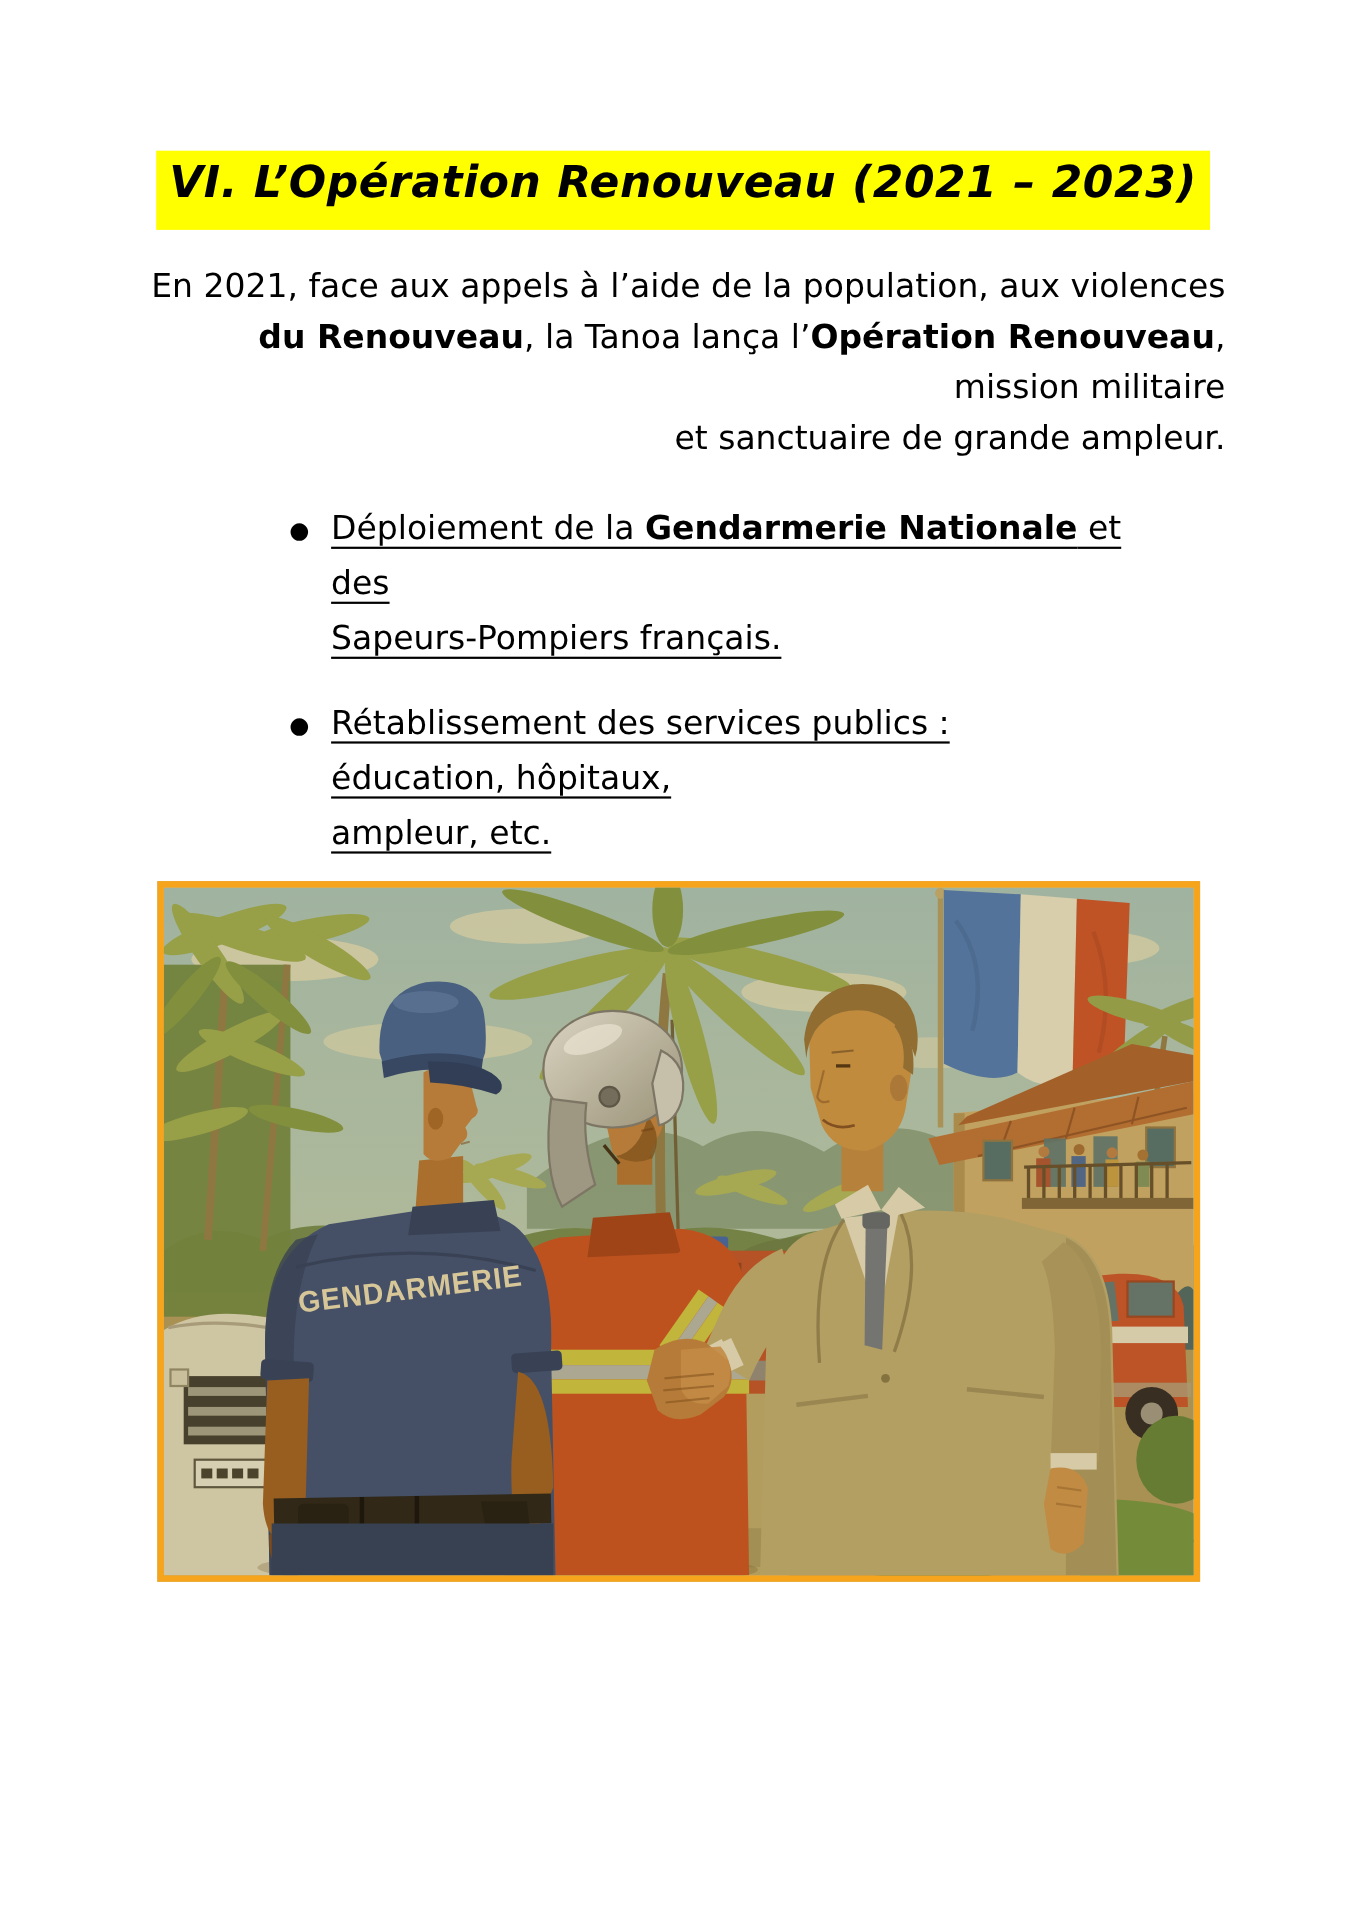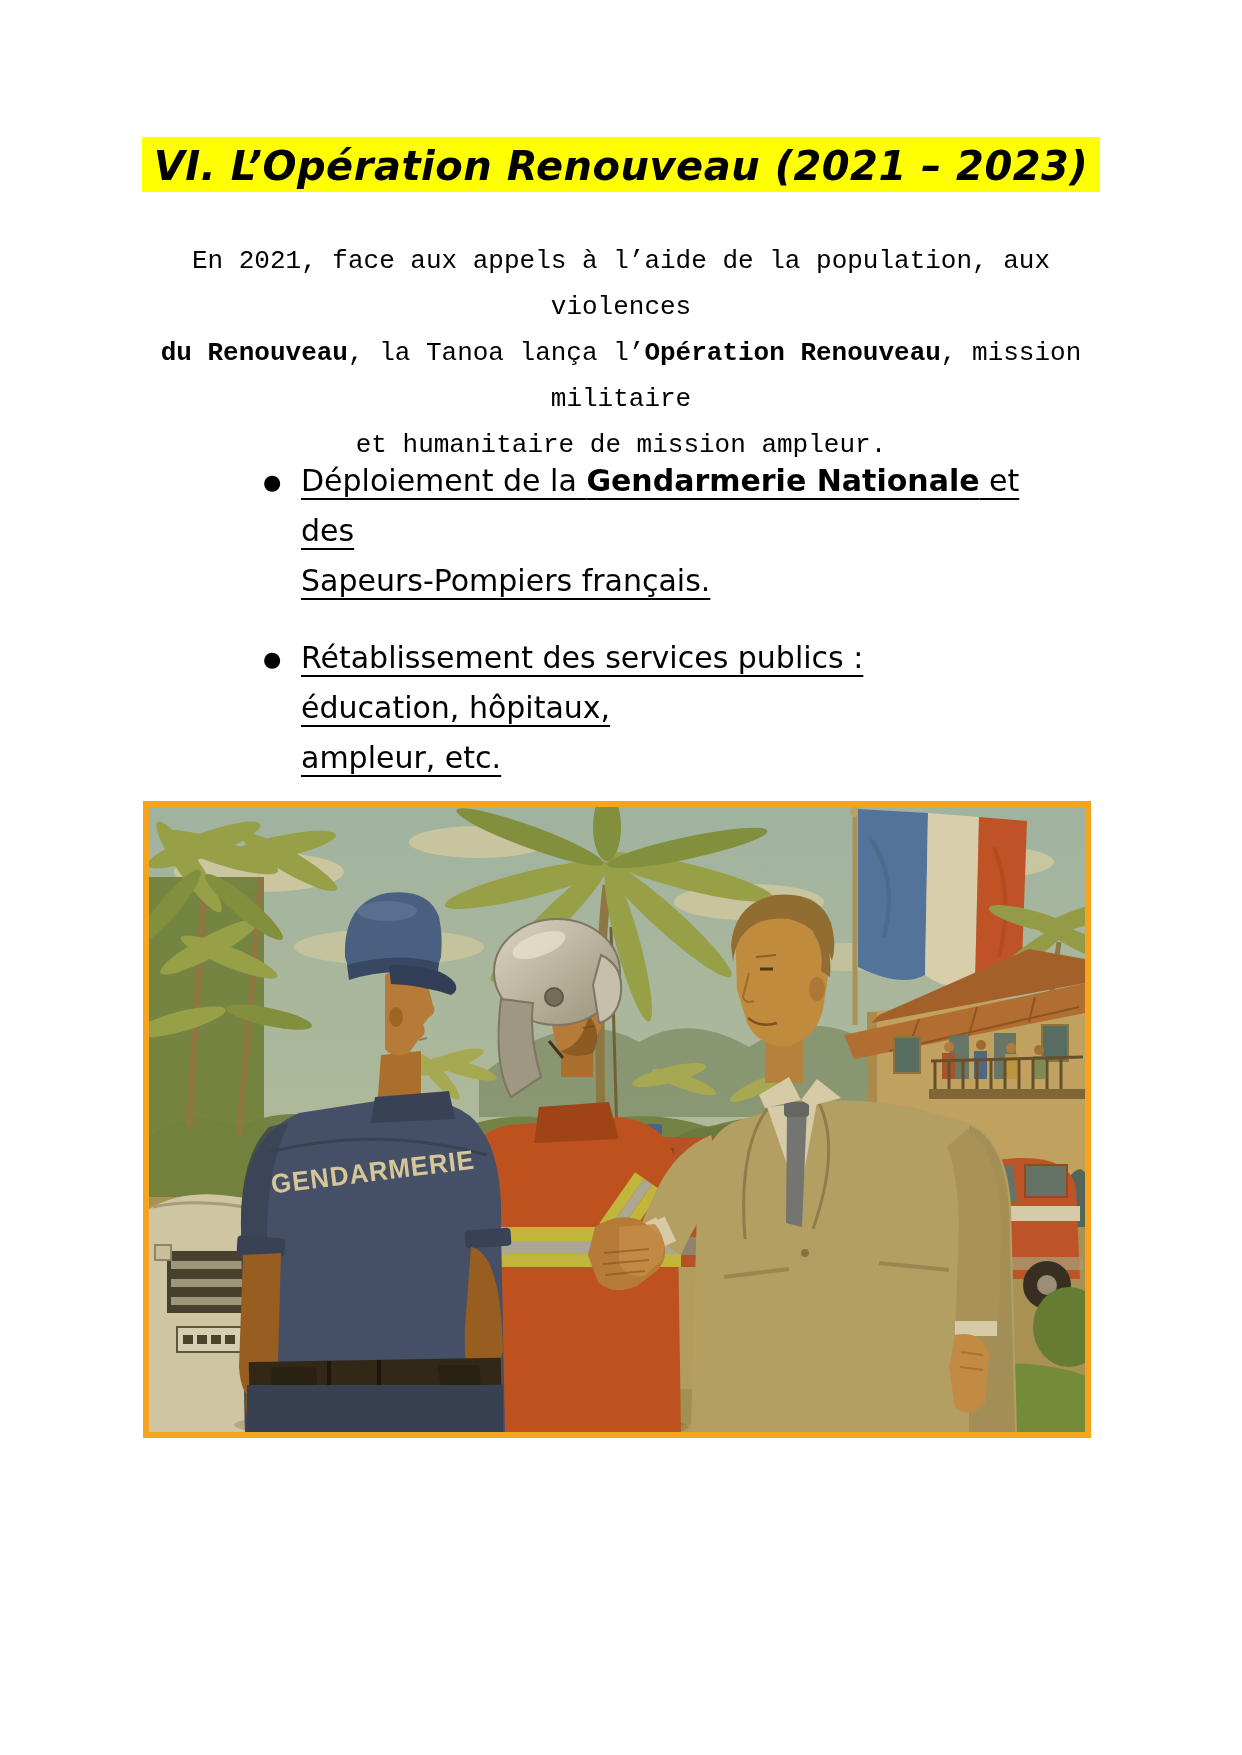--- a/index.html
+++ b/index.html
@@ -9,23 +9,23 @@
   }
   html,body{margin:0;padding:0;background:#ffffff;}
   .page{
     position:relative;width:1242px;height:1755px;background:#ffffff;overflow:hidden;
     font-family:"DejaVu Sans","Liberation Sans",sans-serif;color:var(--text-black);
   }
   .title-row{position:absolute;top:142px;left:128px;width:986px;text-align:center;}
   .title-row mark{
     background:var(--highlight-yellow);
     font-size:40px;font-weight:bold;font-style:italic;
-    padding:6px 12px 3px 12px;letter-spacing:0.5px;line-height:1.2;
+    padding:6px 12px 20px 12px;letter-spacing:0.5px;line-height:1.2;
   }
-  .para{position:absolute;top:238px;left:128px;width:986px;font-size:26px;line-height:46px;text-align:center;font-family:Liberation Mono, monospace;}
+  .para{position:absolute;top:238px;left:128px;width:986px;font-size:30px;line-height:46px;text-align:right;}
   .para b{font-weight:bold;}
   .doc-list{position:absolute;top:456px;left:263px;width:760px;list-style:none;margin:0;padding:0;}
   .doc-list li{position:relative;padding-left:38px;font-size:30px;line-height:50px;margin-bottom:27px;}
   .doc-list .marker{position:absolute;left:0;top:1px;font-size:21px;}
   .u{text-decoration:underline;text-underline-offset:7px;text-decoration-thickness:2px;}
   .illustration{
     position:absolute;top:801px;left:143px;width:948px;height:637px;margin:0;
     border:6px solid var(--image-border-orange);box-sizing:border-box;background:#aebfa8;
   }
   .illustration svg{display:block;width:100%;height:100%;}
@@ -35,21 +35,21 @@
 
 <div class="page">
 
   <div class="title-row">
     <mark>VI. L’Opération Renouveau (2021 – 2023)</mark>
   </div>
 
   <div class="para">
     <div><span>En 2021, face aux appels à l’aide de la population, aux violences</span></div>
     <div><b>du Renouveau</b><span>, la Tanoa lança l’</span><b>Opération Renouveau</b><span>, mission militaire</span></div>
-    <div><span>et humanitaire de mission ampleur.</span></div>
+    <div><span>et sanctuaire de grande ampleur.</span></div>
   </div>
 
   <ul class="doc-list">
     <li>
       <span class="marker">●</span>
       <span class="u"><span>Déploiement de la </span><b>Gendarmerie Nationale</b><span> et des</span></span><br>
       <span class="u">Sapeurs-Pompiers français.</span>
     </li>
     <li>
       <span class="marker">●</span>

